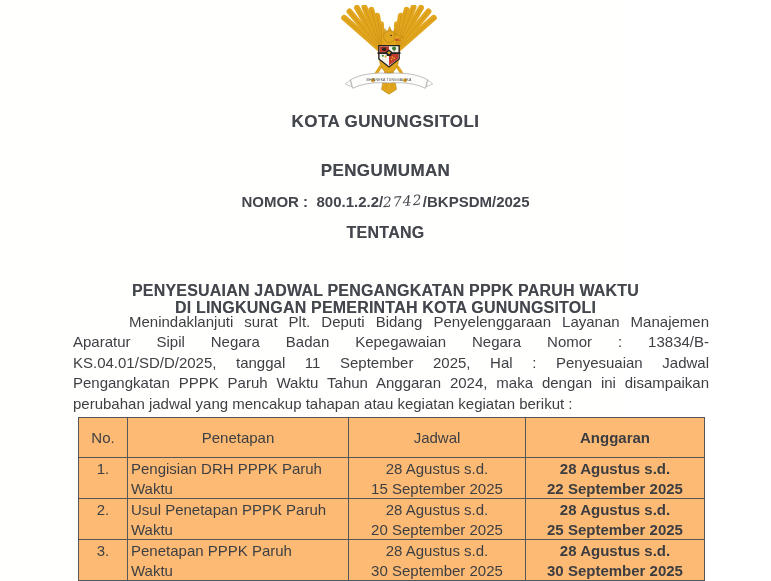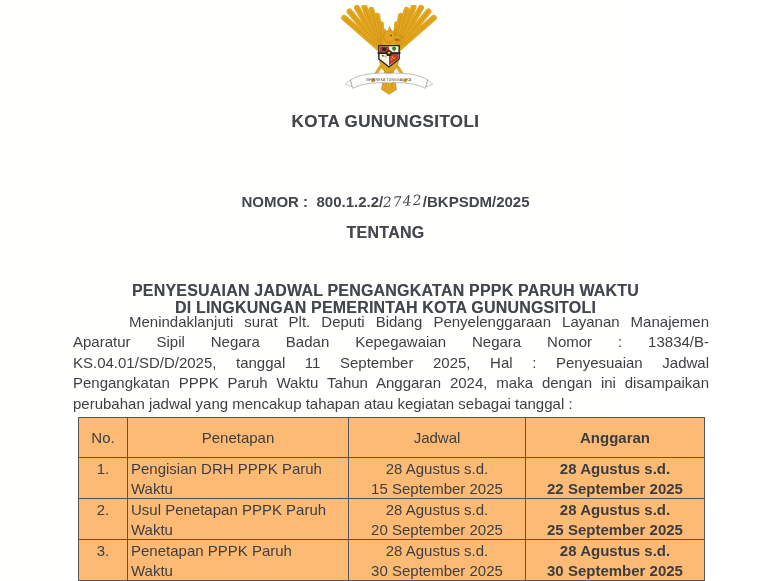--- a/index.html
+++ b/index.html
@@ -122,36 +122,37 @@
       <path d="M172,140 L182,148 L170,153 Z" fill="#FDFDFB" stroke="#9a9a9a" stroke-width="1"></path>
       <path d="M28,140 C45,130 72,126 100,128 C128,126 155,130 172,140 L168,156 C150,147 126,144 100,146 C74,144 50,147 32,156 Z" fill="#FDFDFB" stroke="#9a9a9a" stroke-width="1.2"></path>
       <circle cx="70" cy="141" r="3.2" fill="#E1A51E" stroke="#B07F0C" stroke-width=".8"></circle>
       <circle cx="130" cy="141" r="3.2" fill="#E1A51E" stroke="#B07F0C" stroke-width=".8"></circle>
       <text x="100" y="142.5" text-anchor="middle" font-size="6.5" letter-spacing=".3" fill="#4a4a4a">BHINNEKA TUNGGAL IKA</text>
     </g>
   </svg>
 
   <div class="center-line city">KOTA GUNUNGSITOLI</div>
 
+  <div class="center-line doc-type">PENGUMUMAN</div>
 
   <div class="center-line nomor"><span>NOMOR :  800.1.2.2/</span><span class="hand">2742</span><span>/BKPSDM/2025</span></div>
 
   <div class="center-line tentang">TENTANG</div>
 
   <div class="doc-title">
     <div>PENYESUAIAN JADWAL PENGANGKATAN PPPK PARUH WAKTU</div>
     <div>DI LINGKUNGAN PEMERINTAH KOTA GUNUNGSITOLI</div>
   </div>
 
   <div class="para">
     <div class="pline first">Menindaklanjuti surat Plt. Deputi Bidang Penyelenggaraan Layanan Manajemen</div>
     <div class="pline">Aparatur Sipil Negara Badan Kepegawaian Negara Nomor : 13834/B-</div>
     <div class="pline">KS.04.01/SD/D/2025, tanggal 11 September 2025, Hal : Penyesuaian Jadwal</div>
     <div class="pline">Pengangkatan PPPK Paruh Waktu Tahun Anggaran 2024, maka dengan ini disampaikan</div>
-    <div class="pline last">perubahan jadwal yang mencakup tahapan atau kegiatan sebagai tanggal :</div>
+    <div class="pline last">perubahan jadwal yang mencakup tahapan atau kegiatan kegiatan berikut :</div>
   </div>
 
   <table class="sched">
     <colgroup>
         <col style="width:49px">
         <col style="width:221px">
         <col style="width:177px">
         <col style="width:179px">
       </colgroup>
     <tbody>

